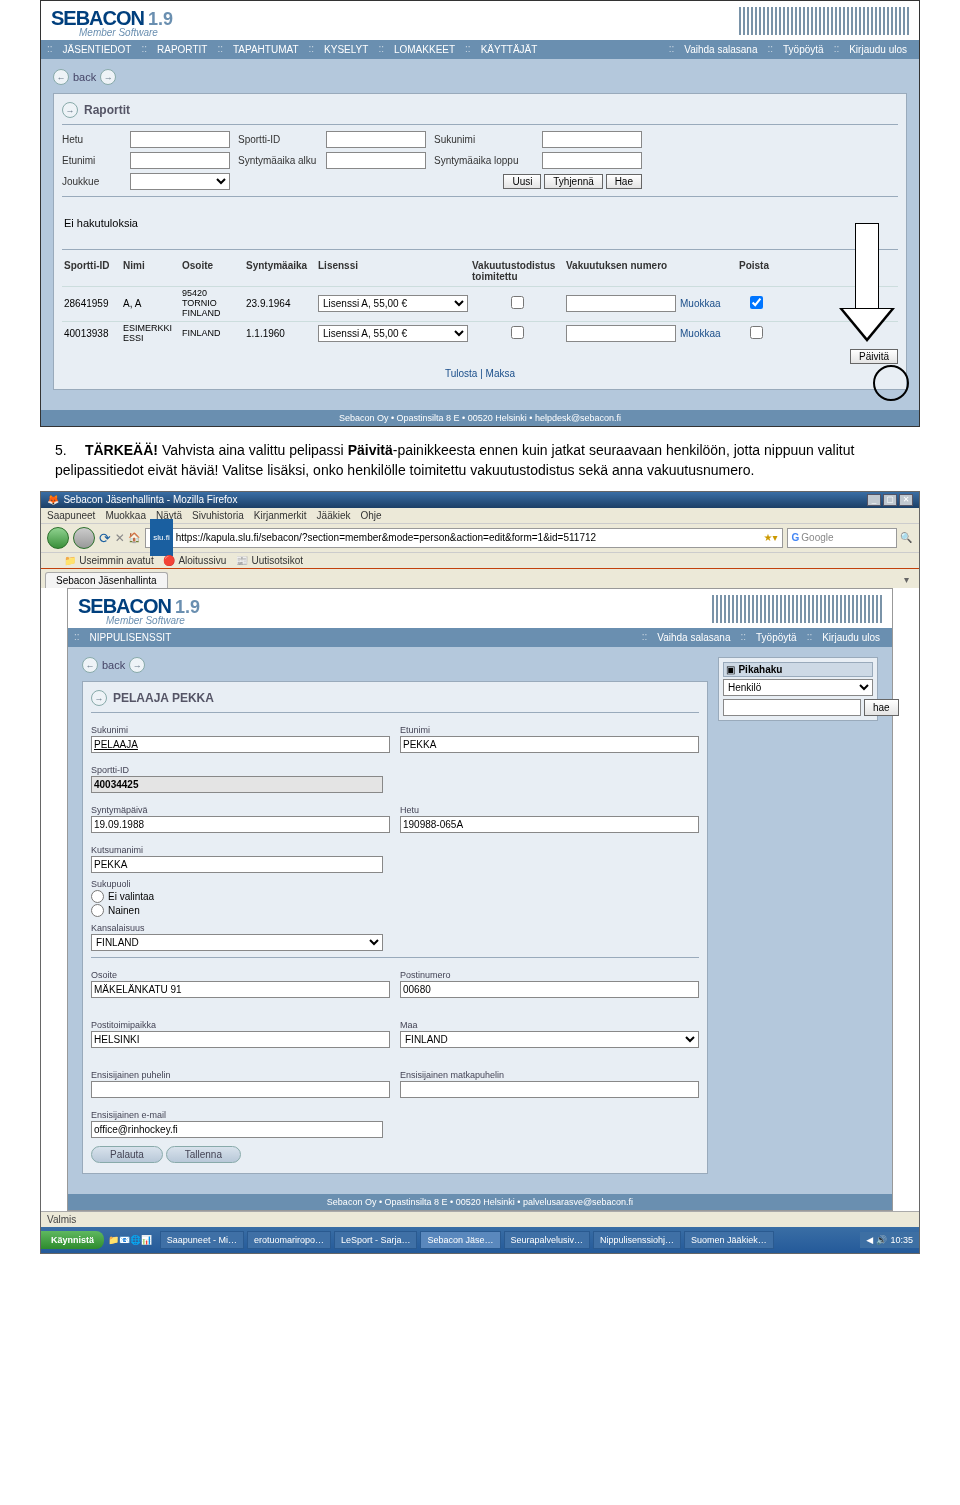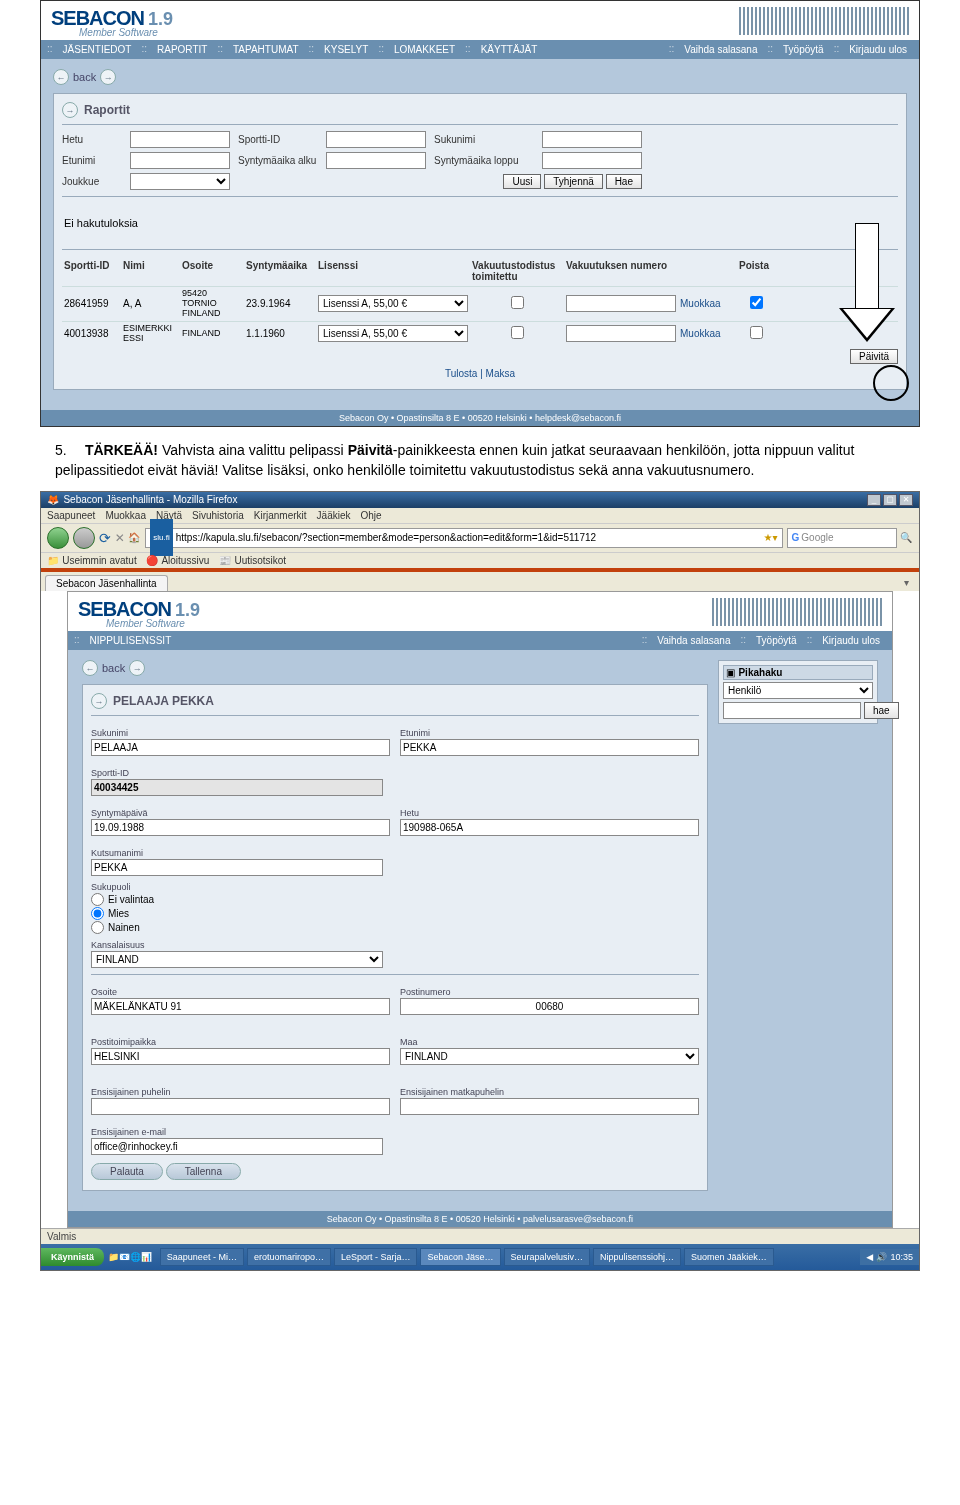--- a/index.html
+++ b/index.html
@@ -46,22 +46,22 @@
 .browser { margin: 6px 40px 0 40px; border: 1px solid #666; font-size: 10px; position: relative; }
 .browser-title { background: linear-gradient(#3a6ea5,#1c3f66); color: #fff; padding: 2px 6px; display: flex; align-items: center; }
 .browser-title .wbtns { margin-left: auto; display: flex; gap: 2px; }
 .wbtn { width: 14px; height: 12px; background: #c0c8d0; border: 1px solid #556; font-size: 8px; text-align: center; line-height: 10px; }
 .browser-menu { background: #ece9d8; padding: 2px 6px; display: flex; gap: 10px; color: #333; }
 .browser-tools { background: #ece9d8; padding: 3px 6px; display: flex; align-items: center; gap: 4px; border-top: 1px solid #ccc; }
 .nav-btn { width: 22px; height: 22px; border-radius: 50%; background: linear-gradient(#8fd28f,#3a8f3a); border: 1px solid #2a6f2a; }
 .nav-btn.fwd { background: linear-gradient(#ccc,#999); }
 .url-bar { flex: 1; border: 1px solid #999; background: #fff; height: 20px; padding: 0 4px; display: flex; align-items: center; }
 .url-bar .badge { background: #1a5fa0; color: #fff; font-size: 8px; padding: 14px 3px; margin-right: 3px; }
-.bm-bar { background: #ece9d8; padding: 2px 6px; display: flex; gap: 10px; color: #333; border-top: 1px solid #ccc; }
-.tab-bar { background: #ece9d8; padding: 3px 4px 0 4px; border-top: 4px solid #c2410c; }
+.bm-bar { background: #ece9d8; padding: 2px 23px; display: flex; gap: 10px; color: #333; border-top: 1px solid #ccc; }
+.tab-bar { background: #ece9d8; padding: 3px 4px 0 4px; border-top: 1px solid #c2410c; }
 .tab { display: inline-block; background: #f4f4f4; border: 1px solid #aaa; border-bottom: none; padding: 2px 10px; border-radius: 3px 3px 0 0; }
 .browser-content { background: #fff; padding: 0; }
 .inner-app { margin: 0 26px; border: 1px solid #999; }
 .inner-body { background: #b4c8dc; padding: 10px 14px 14px 14px; display: flex; gap: 10px; align-items: flex-start; }
 .left-col { flex: 1; }
 .right-col { width: 160px; }
 .quick-box { background: #e8eef4; border: 1px solid #9ab; padding: 4px; font-size: 10px; }
 .quick-box .qt { background: #cdd9e5; border: 1px solid #9ab; padding: 1px 2px; margin-bottom: 2px; display: flex; align-items: center; }
 .field-block { margin: 6px 0; }
 .field-block label { display: block; color: #445; font-size: 9px; margin-bottom: 1px; }
@@ -272,49 +272,45 @@
             <span class="back-label">back</span>
             <span class="round-btn">→</span>
           </div>
           <div class="panel">
             <div class="panel-title">
                 <span class="round-btn">→</span>
                 <span>PELAAJA PEKKA</span>
               </div>
             <div class="hr"></div>
             <div class="two-col">
-              <div class="field-block"><label>Sukunimi</label><input class="tf" style="width: 100%;" value="PELAAJA"></div>
+              <div class="field-block"><label>Sukunimi</label><input class="tf" style="width: 100%; text-decoration: underline;" value="PELAAJA"></div>
               <div class="field-block"><label>Etunimi</label><input class="tf" style="width: 100%;" value="PEKKA"></div>
             </div>
             <div class="field-block" style="width:48%"><label>Sportti-ID</label><input class="tf ro" readonly="" style="width: 100%;" value="40034425"></div>
             <div class="two-col">
               <div class="field-block"><label>Syntymäpäivä</label><input class="tf" style="width: 100%;" value="19.09.1988"></div>
               <div class="field-block"><label>Hetu</label><input class="tf" style="width: 100%;" value="190988-065A"></div>
             </div>
             <div class="field-block" style="width:48%"><label>Kutsumanimi</label><input class="tf" style="width: 100%;" value="PEKKA"></div>
             <div class="field-block">
                 <label>Sukupuoli</label>
               <div class="radio-row">
                   <input type="radio" name="sp" style="">
                   <span>Ei valintaa</span>
                 </div>
               <div class="radio-row">
-                  <input type="radio" name="sp" checked="" style="">
-                  <span>Mies</span>
-                </div>
-              <div class="radio-row">
                   <input type="radio" name="sp" style="">
                   <span>Nainen</span>
                 </div>
             </div>
             <div class="field-block" style="width:48%"><label>Kansalaisuus</label><select class="sel" style="width:100%"><option>FINLAND</option></select></div>
             <div class="hr"></div>
             <div class="two-col">
               <div class="field-block"><label>Osoite</label><input class="tf" style="width: 100%;" value="MÄKELÄNKATU 91"></div>
-              <div class="field-block"><label>Postinumero</label><input class="tf" style="width: 100%; text-align: center;" value="00680"></div>
+              <div class="field-block"><label>Postinumero</label><input class="tf" style="width: 100%;" value="00680"></div>
               <div class="field-block"><label>Postitoimipaikka</label><input class="tf" style="width: 100%;" value="HELSINKI"></div>
               <div class="field-block"><label>Maa</label><select class="sel" style="width:100%"><option>FINLAND</option></select></div>
               <div class="field-block"><label>Ensisijainen puhelin</label><input class="tf" style="width: 100%;"></div>
               <div class="field-block"><label>Ensisijainen matkapuhelin</label><input class="tf" style="width: 100%;"></div>
             </div>
             <div class="field-block" style="width:48%"><label>Ensisijainen e-mail</label><input class="tf" style="width: 100%;" value="office@rinhockey.fi"></div>
             <div class="pill-row">
               <span class="pill">Palauta</span>
               <span class="pill">Tallenna</span>
             </div>

